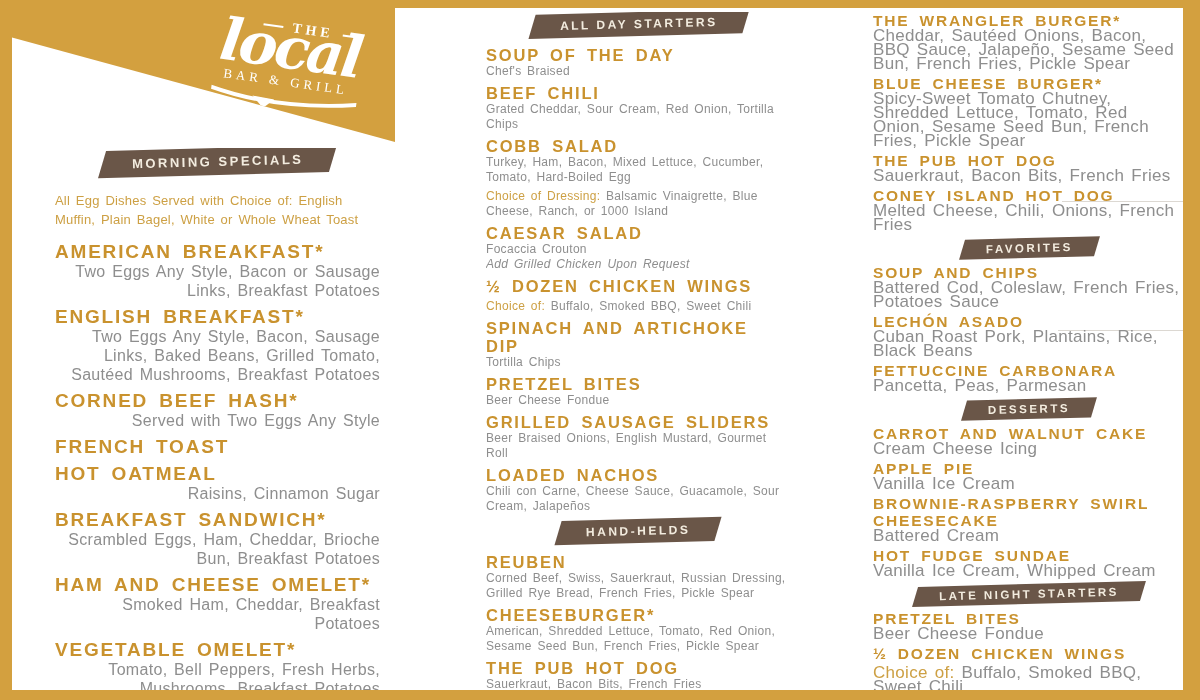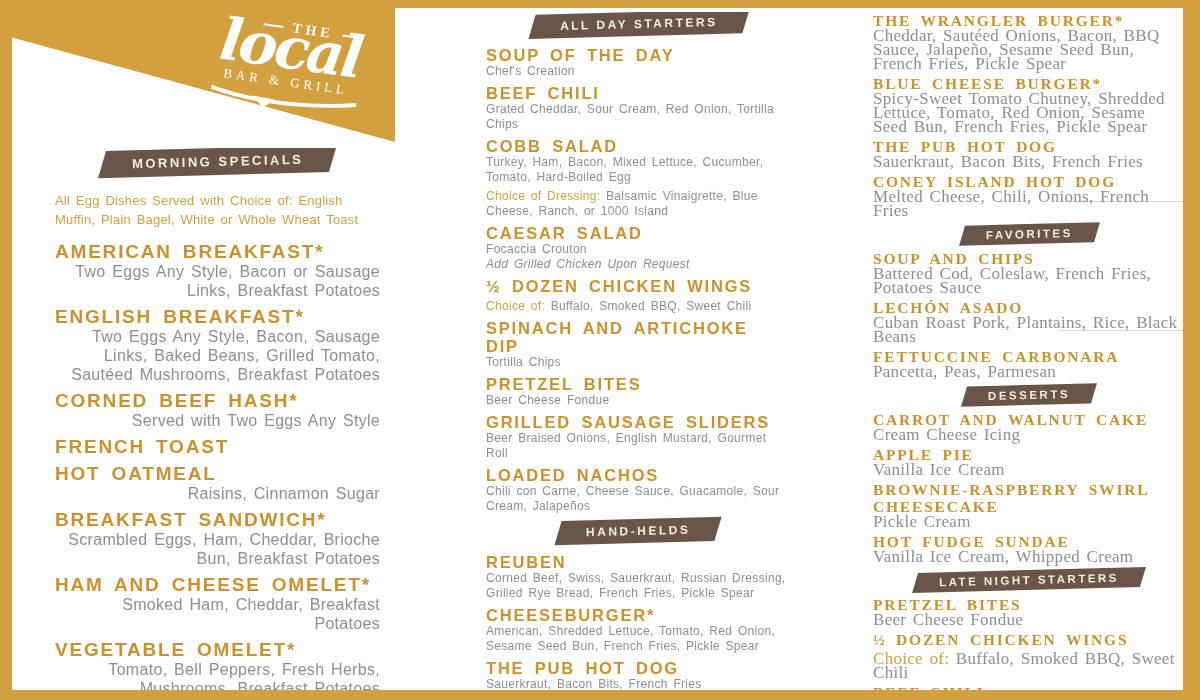--- a/index.html
+++ b/index.html
@@ -62,21 +62,21 @@
   .col-mid   .banner{font-size:12px;margin-bottom:10px;}
   .col-right .banner{font-size:11.5px;margin-bottom:6px;margin-top:2px;padding:4px 24px;}
   
   .intro{
     color:var(--label);font-size:13px;line-height:19px;margin-bottom:12px;
     letter-spacing:0.2px;word-spacing:2px;
   }
   
   .item{margin-bottom:6px;}
   .col-mid .item{margin-bottom:5px;}
-  .col-right .item{margin-bottom:4px;font-family:Liberation Serif, serif;}
+  .col-right .item{margin-bottom:4px;}
   .title{
     color:var(--title);font-weight:bold;letter-spacing:1.8px;word-spacing:4px;
   }
   .col-left  .title{font-size:19px;line-height:21px;}
   .col-mid   .title{font-size:16.5px;line-height:18px;}
   .col-right .title{font-size:15.5px;line-height:17px;}
   .desc{
     color:var(--desc);letter-spacing:0.3px;word-spacing:2px;
   }
   .col-left  .desc{font-size:16px;line-height:19px;text-align:right;}
@@ -149,21 +149,21 @@
       <div class="desc">Tomato, Bell Peppers, Fresh Herbs, Mushrooms, Breakfast Potatoes</div>
     </div>
     <div class="item">
       <div class="title">BUTTERMILK PANCAKES</div>
     </div>
   </div>
 <div class="col col-mid">
     <div class="banner"><span class="banner-text">ALL DAY STARTERS</span></div>
     <div class="item">
       <div class="title">SOUP OF THE DAY</div>
-      <div class="desc">Chef's Creation</div>
+      <div class="desc">Chef's Braised</div>
     </div>
     <div class="item">
       <div class="title">BEEF CHILI</div>
       <div class="desc">Grated Cheddar, Sour Cream, Red Onion, Tortilla Chips</div>
     </div>
     <div class="item">
       <div class="title">COBB SALAD</div>
       <div class="desc">Turkey, Ham, Bacon, Mixed Lettuce, Cucumber, Tomato, Hard-Boiled Egg</div>
       <div class="desc spaced"><span class="label">Choice of Dressing: </span>Balsamic Vinaigrette, Blue Cheese, Ranch, or 1000 Island</div>
     </div>
@@ -240,21 +240,21 @@
     <div class="item">
       <div class="title">CARROT AND WALNUT CAKE</div>
       <div class="desc">Cream Cheese Icing</div>
     </div>
     <div class="item">
       <div class="title">APPLE PIE</div>
       <div class="desc">Vanilla Ice Cream</div>
     </div>
     <div class="item">
       <div class="title">BROWNIE-RASPBERRY SWIRL CHEESECAKE</div>
-      <div class="desc">Pickle Cream</div>
+      <div class="desc">Battered Cream</div>
     </div>
     <div class="item">
       <div class="title">HOT FUDGE SUNDAE</div>
       <div class="desc">Vanilla Ice Cream, Whipped Cream</div>
     </div>
     <div class="banner"><span class="banner-text">LATE NIGHT STARTERS</span></div>
     <div class="item">
       <div class="title">PRETZEL BITES</div>
       <div class="desc">Beer Cheese Fondue</div>
     </div>

